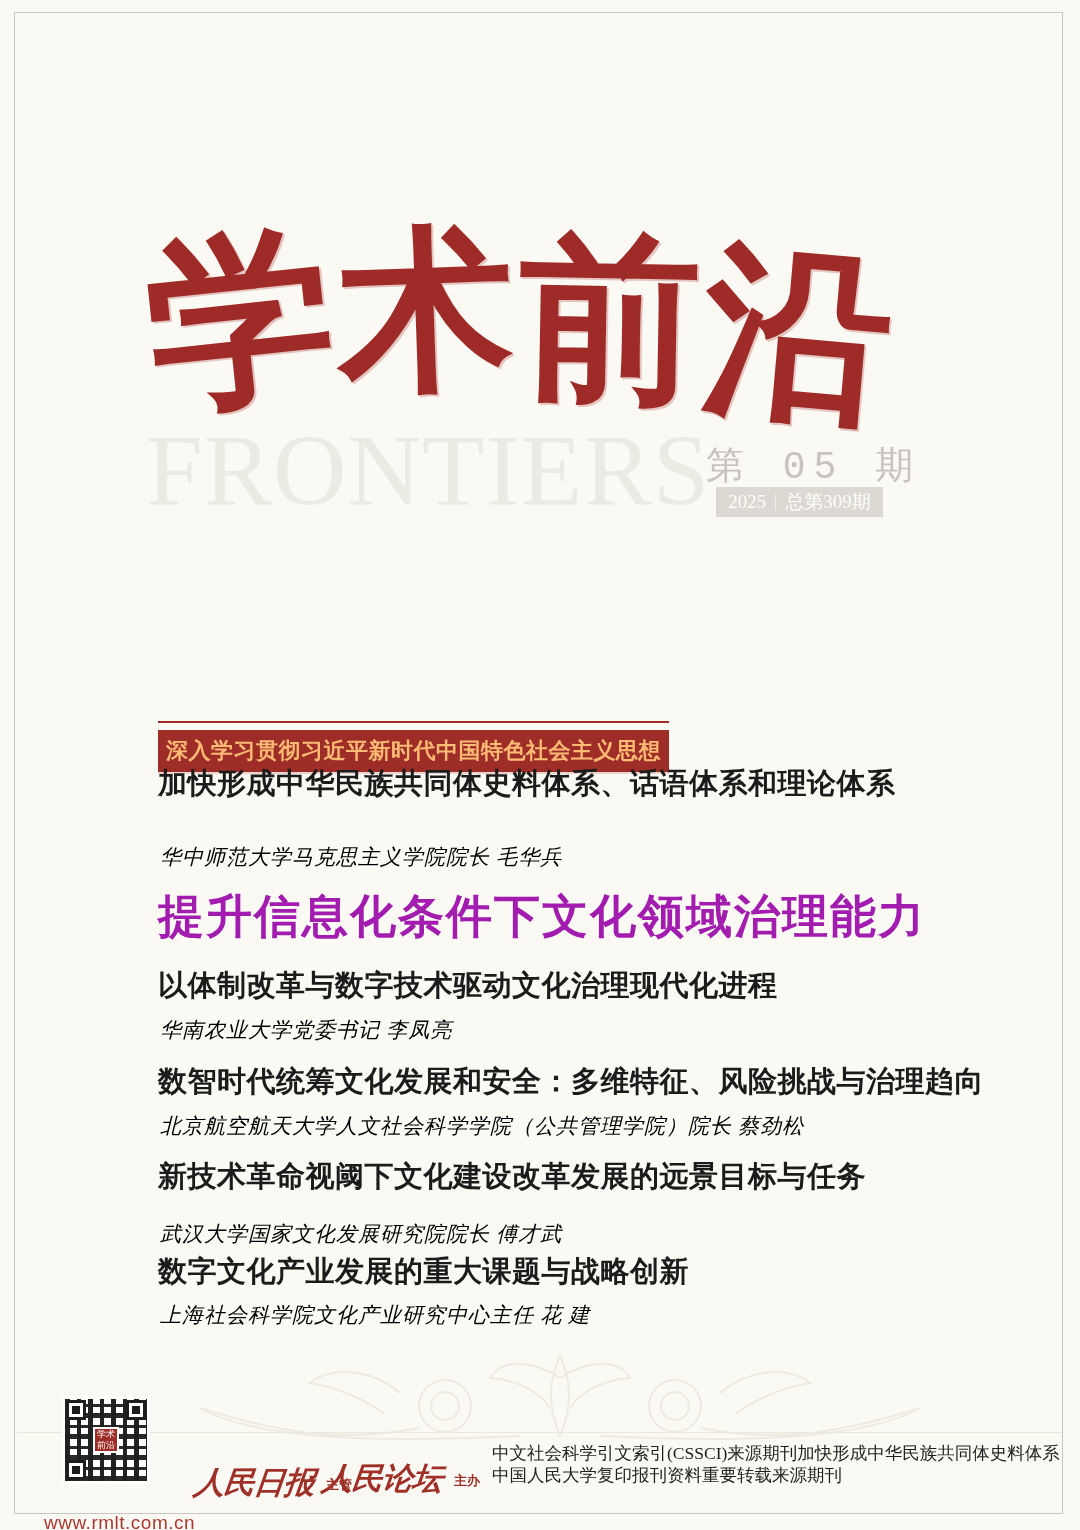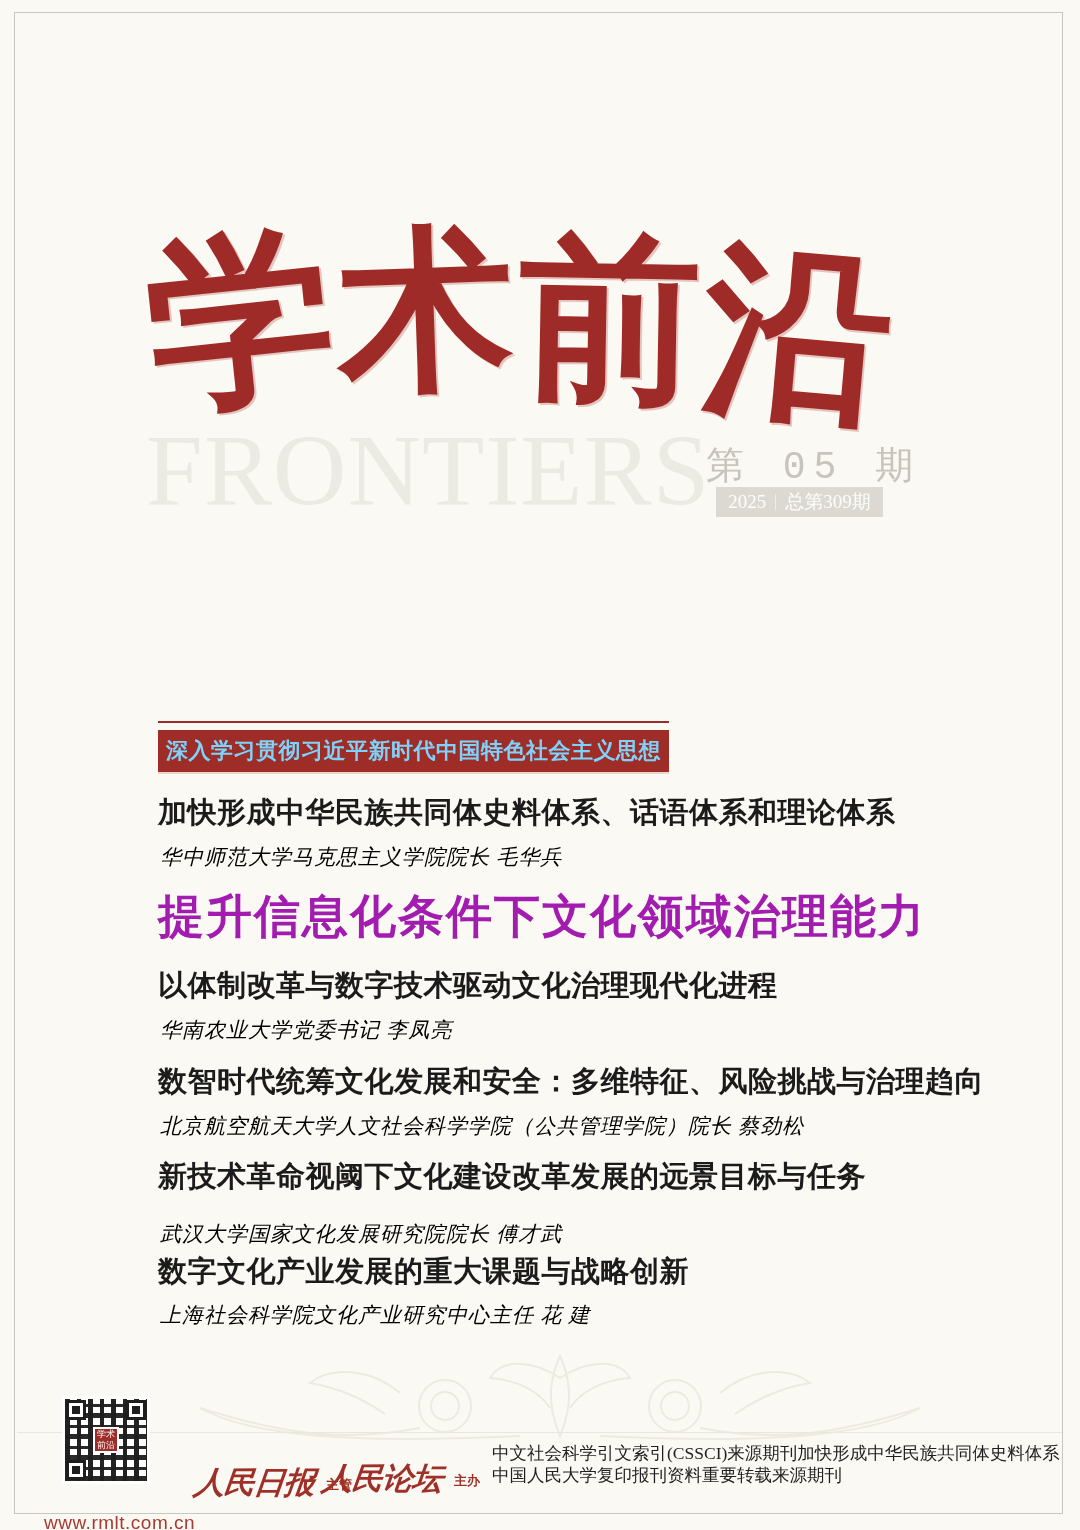--- a/index.html
+++ b/index.html
@@ -53,21 +53,21 @@
   }
   .issue-box .sep { width:1px; height:16px; background:#efede8; }
 
   
   .banner-rule {
     position:absolute; left:158px; top:721px; width:511px; height:2px;
     background:#9f2b28;
   }
   .banner {
     position:absolute; left:158px; top:730px; width:511px; height:42px;
-    background:#9e2d27; color:#7dd3fc;
+    background:#9e2d27; color:#fdba74;
     display:flex; align-items:center; justify-content:center;
     font-size:22px; font-weight:700; letter-spacing:.5px;
     box-shadow:0 2px 0 rgba(158,45,39,.18);
   }
 
   
   .art-title {
     position:absolute; left:158px;
     font-family:"Liberation Sans",sans-serif;
     font-weight:600; font-size:29px; color:#1b1b1b; letter-spacing:.5px;
@@ -78,21 +78,21 @@
     font-family:"Liberation Serif","DejaVu Serif",serif;
     font-style:italic; font-size:21px; color:#000000; letter-spacing:1px;
     white-space:nowrap;
   }
   .headline {
     position:absolute; left:158px; top:886px;
     font-family:"Liberation Serif","DejaVu Serif",serif;
     font-weight:900; font-size:46px; color:#a21caf; letter-spacing:2px;
     white-space:nowrap;
   }
-  .t1 { top:793px; } .a1 { top:843px; }
+  .t1 { top:764px; } .a1 { top:843px; }
   .t2 { top:966px; } .a2 { top:1016px; }
   .t3 { top:1062px; } .a3 { top:1112px; }
   .t4 { top:1157px; } .a4 { top:1207px;margin-top:13px; }
   .t5 { top:1252px; } .a5 { top:1301px; }
 
   
   .flourish { position:absolute; left:190px; top:1348px; z-index:0; opacity:.85; }
   .footer-line {
     position:absolute; left:17px; right:18px; top:1432px; height:1px;
     background:#eae7dc;

